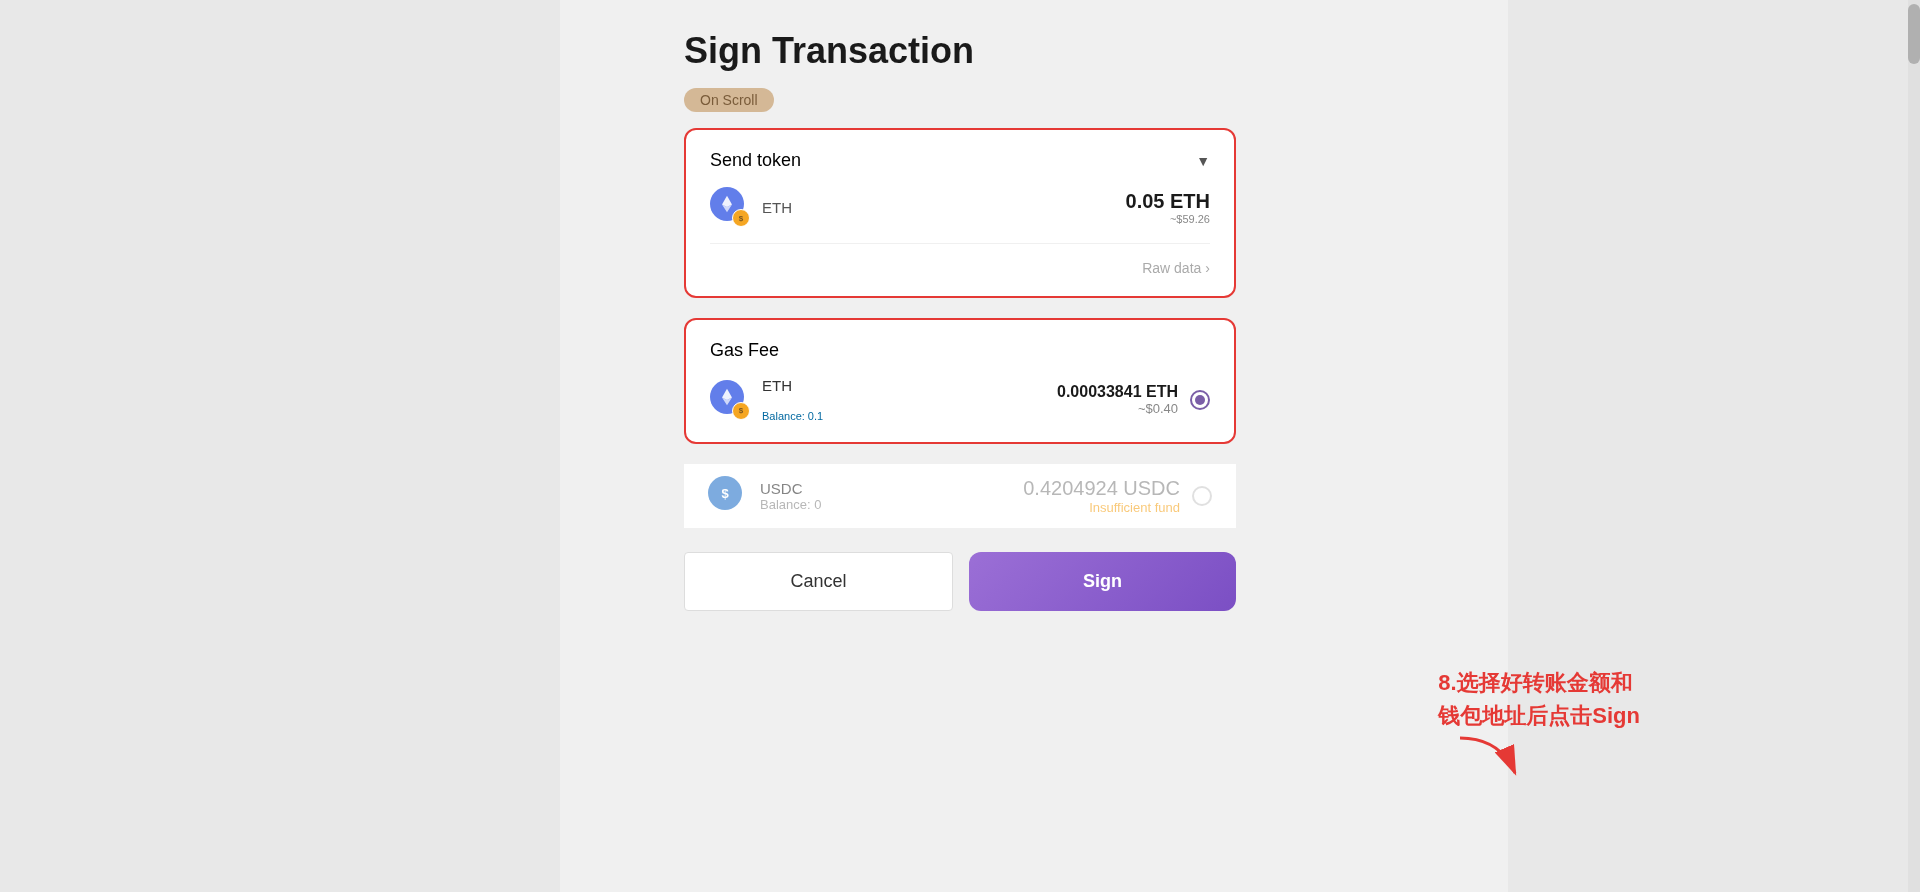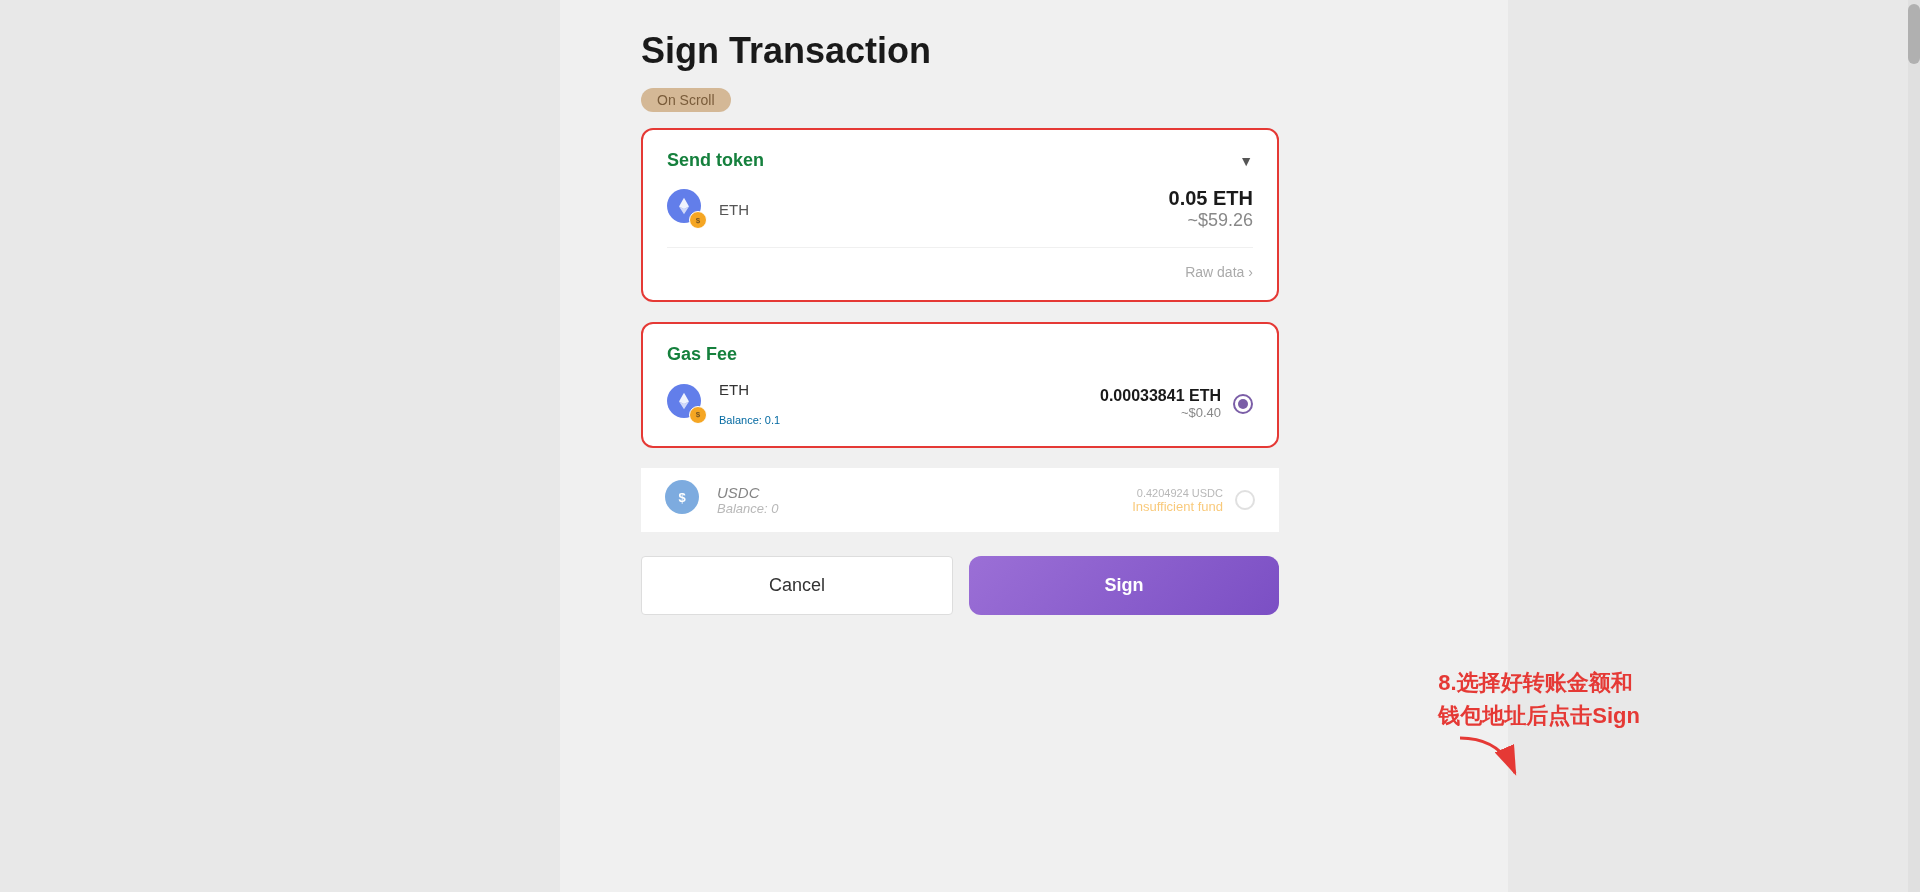--- a/index.html
+++ b/index.html
@@ -28,21 +28,21 @@
       border-radius: 6px;
       margin-top: 4px;
     }
 
     
     .main-content {
       position: absolute;
       left: 50%;
       transform: translateX(-50%);
       top: 0;
-      width: 638px;
+      width: 552px;
       padding: 30px 0 40px 0;
     }
 
     .page-title {
       font-size: 36px;
       font-weight: 700;
       color: #1a1a1a;
       margin-bottom: 16px;
     }
 
@@ -68,22 +68,22 @@
 
     .card-header {
       display: flex;
       align-items: center;
       justify-content: space-between;
       margin-bottom: 16px;
     }
 
     .card-title {
       font-size: 18px;
-      font-weight: 700;
-      color: #15803d;
+      font-weight: 400;
+      color: #000000;
     }
 
     .chevron-down {
       color: #555;
       font-size: 14px;
     }
 
     
     .token-row {
       display: flex;
@@ -145,21 +145,21 @@
     }
 
     .token-amount-main {
       font-size: 20px;
       font-weight: 700;
       color: #1a1a1a;
       display: block;
     }
 
     .token-amount-usd {
-      font-size: 18px;
+      font-size: 11px;
       color: #888;
       display: block;
     }
 
     .divider {
       border: none;
       border-top: 1px solid #f0f0f0;
       margin: 8px 0 16px;
     }
 
@@ -275,42 +275,41 @@
       align-items: center;
       justify-content: center;
       font-size: 13px;
       font-weight: 700;
       color: #fff;
     }
 
     .usdc-info {
       flex: 1;
       opacity: 0.6;
-      font-style: italic;
     }
 
     .usdc-name {
       font-size: 15px;
       color: #333;
       font-weight: 500;
     }
 
     .usdc-balance {
       font-size: 13px;
       color: #888;
     }
 
     .usdc-amount {
       text-align: right;
       flex: 1;
       opacity: 0.6;
     }
 
     .usdc-amount-main {
-      font-size: 11px;
+      font-size: 20px;
       color: #888;
       display: block;
     }
 
     .insufficient {
       font-size: 13px;
       color: #f5a623;
       display: block;
     }
 

